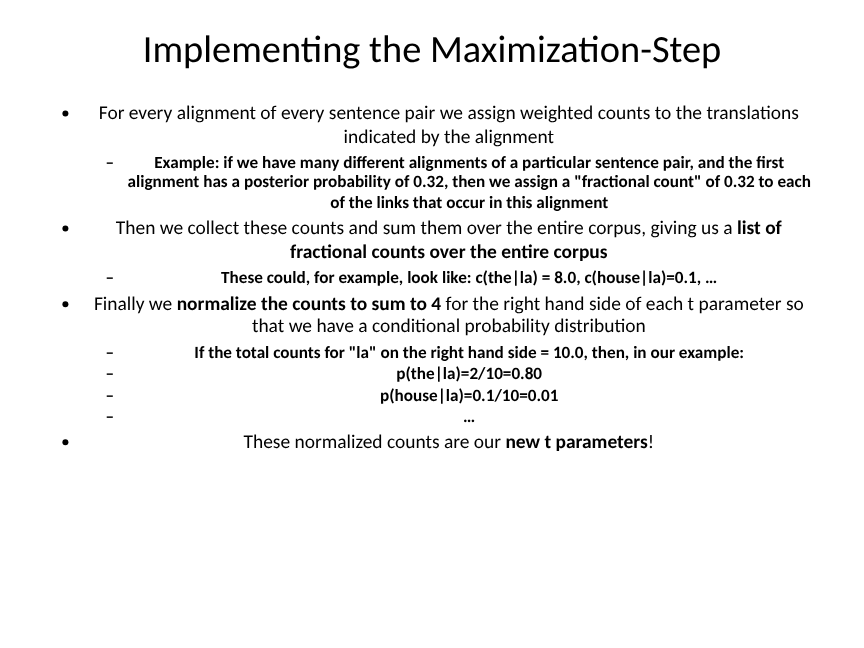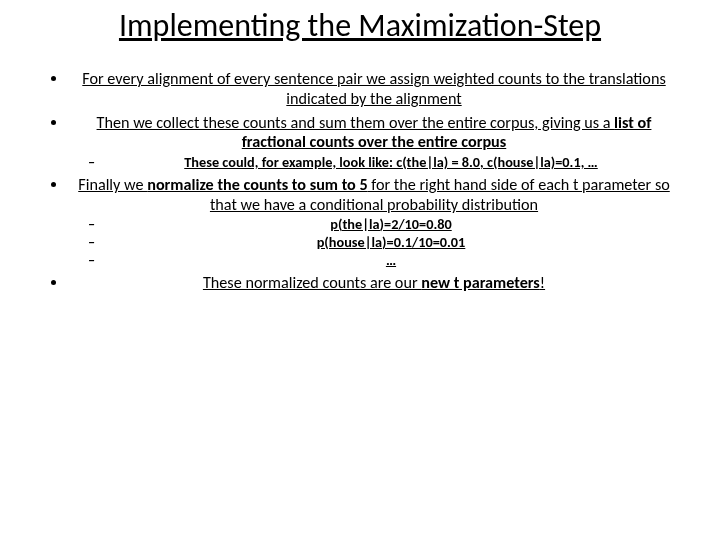--- a/index.html
+++ b/index.html
@@ -8,22 +8,21 @@
     width: 720px;
     height: 540px;
     background: #fff;
     font-family: Calibri, "Segoe UI", Arial, sans-serif;
     color: #000;
   }
   .slide {
     box-sizing: border-box;
     width: 720px;
     height: 540px;
-    padding: 6px 40px 10px 40px;
-    text-decoration: underline;
+    padding: 22px 40px 10px 40px;
   }
   .title {
     font-size: 32px;
     font-weight: 400;
     text-align: center;
     margin: 0 0 24px 0;
     letter-spacing: 0px;
   }
   ul.top {
     margin: 0;
@@ -62,33 +61,35 @@
 <body>
 
 <div class="slide">
   <h1 class="title">Implementing the Maximization-Step</h1>
 
   <ul class="top">
 
     <li>
       <span>For every alignment of every sentence pair we assign weighted counts to the translations indicated by the alignment</span>
       <ul class="sub">
+        <li>Example: if we have many different alignments of a particular sentence pair, and the first alignment has a posterior probability of 0.32, then we assign a "fractional count" of 0.32 to each of the links that occur in this alignment</li>
       </ul>
     </li>
 
     <li>
       <span class="nw">Then we collect these counts and sum them over the entire corpus, giving us a </span><span class="b">list of fractional counts over the entire corpus</span>
       <ul class="sub">
         <li>These could, for example, look like: c(the|la) = 8.0, c(house|la)=0.1, …</li>
       </ul>
     </li>
 
     <li>
-      <span class="nw">Finally we </span><span class="b">normalize the counts to sum to 5</span><span class="nw"> for the right hand side of each t parameter so that we have a conditional probability distribution</span>
+      <span class="nw">Finally we </span><span class="b">normalize the counts to sum to 4</span><span class="nw"> for the right hand side of each t parameter so that we have a conditional probability distribution</span>
       <ul class="sub">
+        <li>If the total counts for "la" on the right hand side = 10.0, then, in our example:</li>
         <li>p(the|la)=2/10=0.80</li>
         <li>p(house|la)=0.1/10=0.01</li>
         <li>…</li>
       </ul>
     </li>
 
     <li>
       <span class="nw">These normalized counts are our </span><span class="b">new t parameters</span><span class="nw">!</span>
     </li>
 

